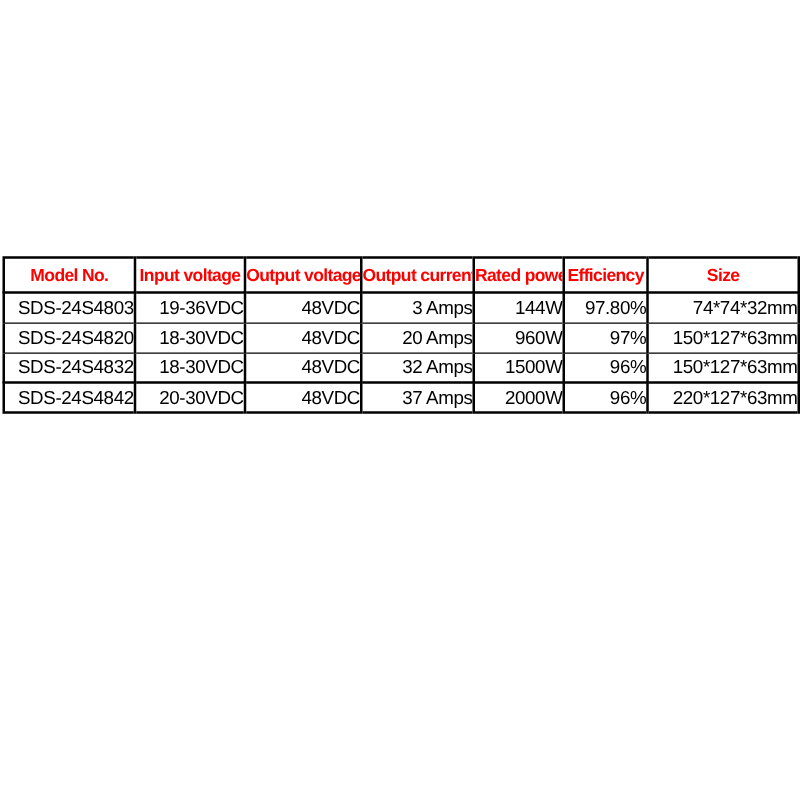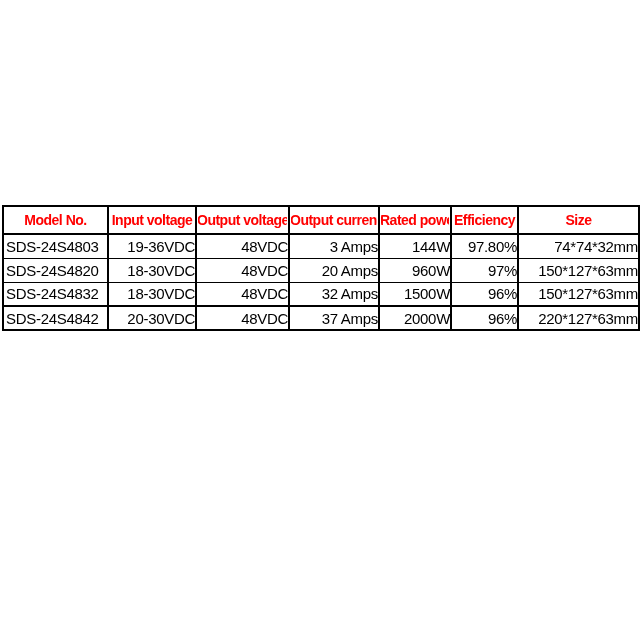--- a/index.html
+++ b/index.html
@@ -45,24 +45,24 @@
     letter-spacing: -0.5px;
     text-align: center;
   }
   .spec-table td {
     color: var(--cell-black);
     font-size: 15px;
     letter-spacing: -0.3px;
     text-align: right;
   }
   .spec-table td.model-cell {
-    text-align: left;
+    text-align: right;
     padding-left: 2px;
   }
-  .spec-table thead tr th { border-bottom-width: 2px; border-radius: 11px; }
+  .spec-table thead tr th { border-bottom-width: 2px; }
   .spec-table tr.group-end td { border-bottom-width: 2px; }
 </style>
 </head>
 <body>
 
 <div class="page">
   <table class="spec-table">
     <colgroup>
       <col style="width:105px">
       <col style="width:88px">

